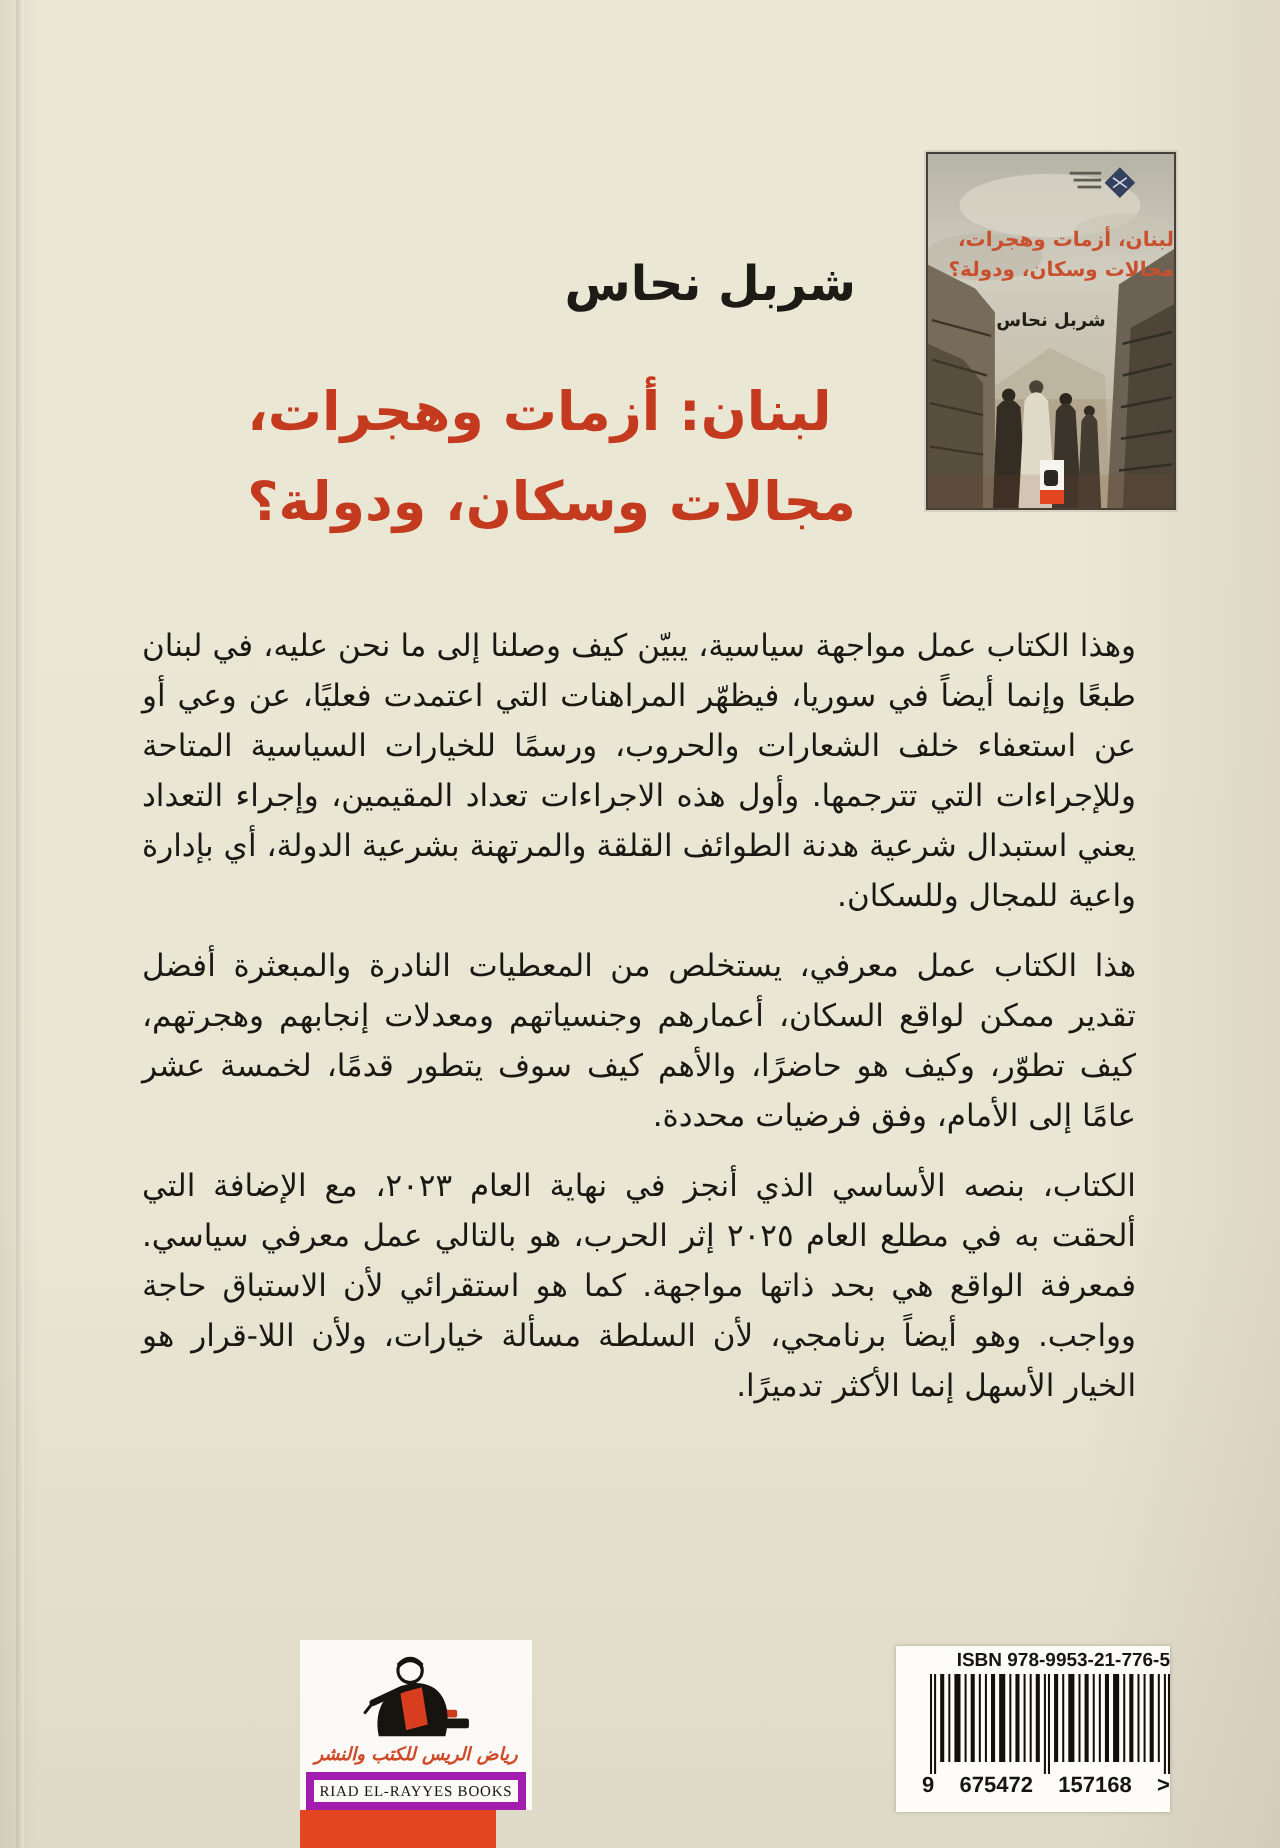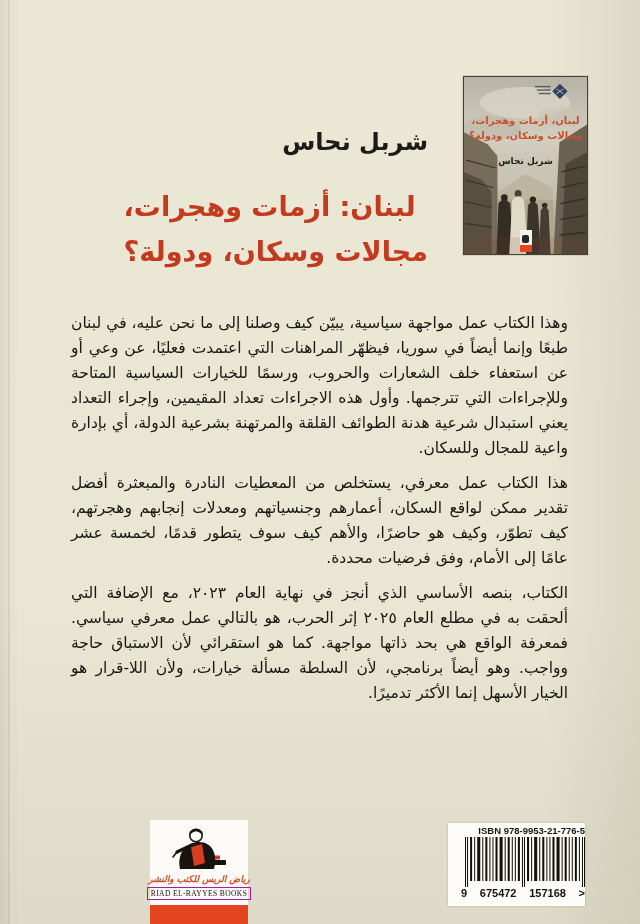--- a/index.html
+++ b/index.html
@@ -38,21 +38,21 @@
   .thumb {
     position:absolute; left:463px; top:76px; width:125px; height:179px;
     border:1px solid #45413a;
     box-shadow:0 0 0 1px rgba(180,170,150,0.35);
     overflow:hidden;
     background:#c5c1b3;
   }
   .thumb svg.photo { position:absolute; left:0; top:0; width:100%; height:100%; display:block; }
   .thumb-title {
     position:absolute; top:37px; left:0; width:100%;
-    direction:rtl; text-align:center;
+    direction:rtl; text-align:right;
     font-size:10px; font-weight:bold; line-height:14.5px;
     color:var(--thumb-title-red, #c8502e);
   }
   .thumb-author {
     position:absolute; top:79px; left:0; width:100%;
     direction:rtl; text-align:center;
     font-size:9px; font-weight:bold; color:#211e18;
   }
   .thumb-mark {
     position:absolute; left:50%; bottom:2px; transform:translateX(-50%);
@@ -68,30 +68,30 @@
     direction:rtl; text-align:justify;
     font-size:15.5px; line-height:25px; color:#191813;
   }
   .blurb p + p { margin-top:10px; }
 
   
   .publisher {
     position:absolute; left:150px; top:820px; width:98px; height:104px;
   }
   .publisher .logo-card {
-    width:98px; height:85px; background:#fbfaf6;
+    width:116px; height:85px; background:#fbfaf6;
     display:flex; flex-direction:column; align-items:center;
   }
   .publisher svg.figure { width:62px; height:50px; margin-top:3px; display:block; }
   .publisher .name-ar {
     direction:rtl; font-size:9px; font-weight:bold; font-style:italic;
     color:#d04a28; line-height:11px; margin-top:1px; white-space:nowrap;
   }
   .publisher .name-en {
-    margin-top:2px; border:1px solid #a21caf; padding:1px 3px;
+    margin-top:2px; border:4px solid #a21caf; padding:1px 3px;
     font-family:"Liberation Serif", serif;
     font-size:7.5px; letter-spacing:0.4px; color:#15130f; white-space:nowrap;
   }
   .publisher .red-bar { width:98px; height:19px; background:var(--accent-red, #e2451f); }
 
   
   .barcode-box {
     position:absolute; left:448px; top:823px; width:137px; height:83px;
     background:#fdfcf9; box-shadow:0 0 2px rgba(90,80,60,0.35);
     display:flex; flex-direction:column; align-items:flex-end;

